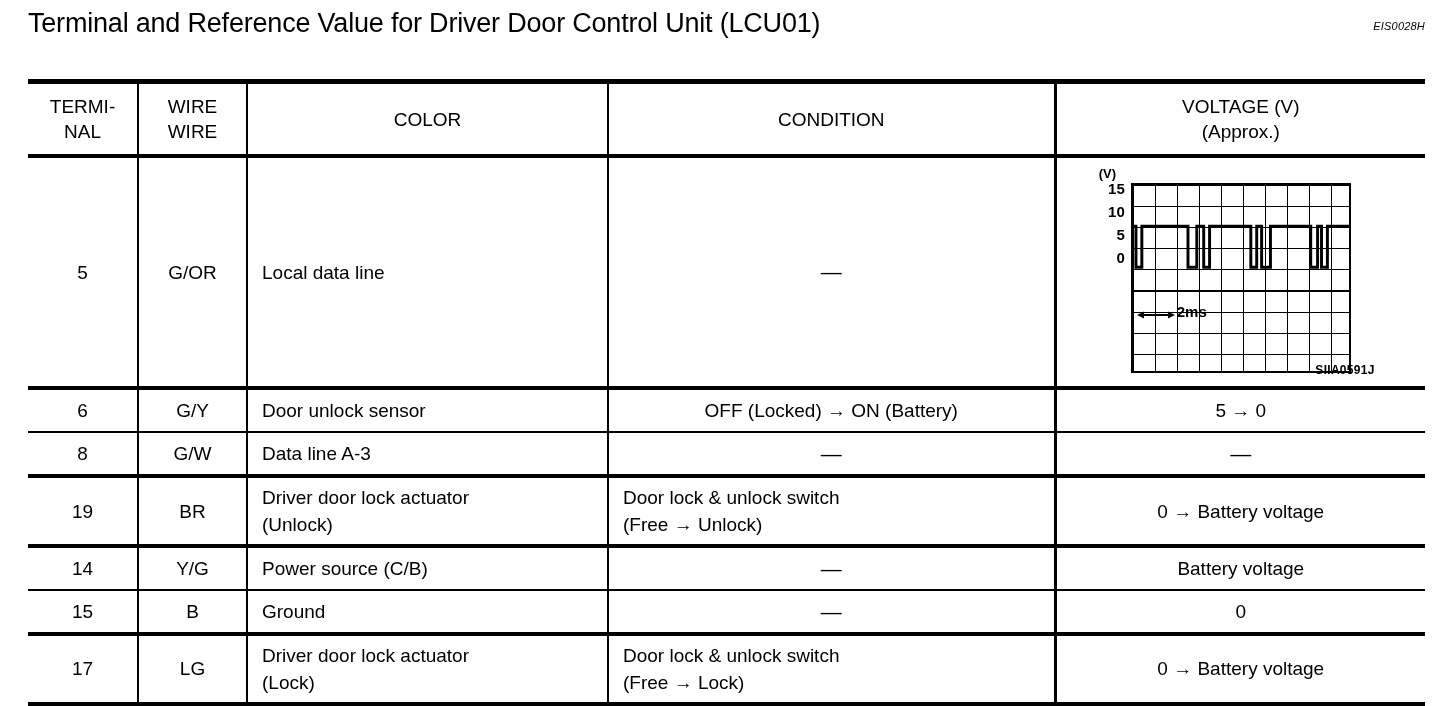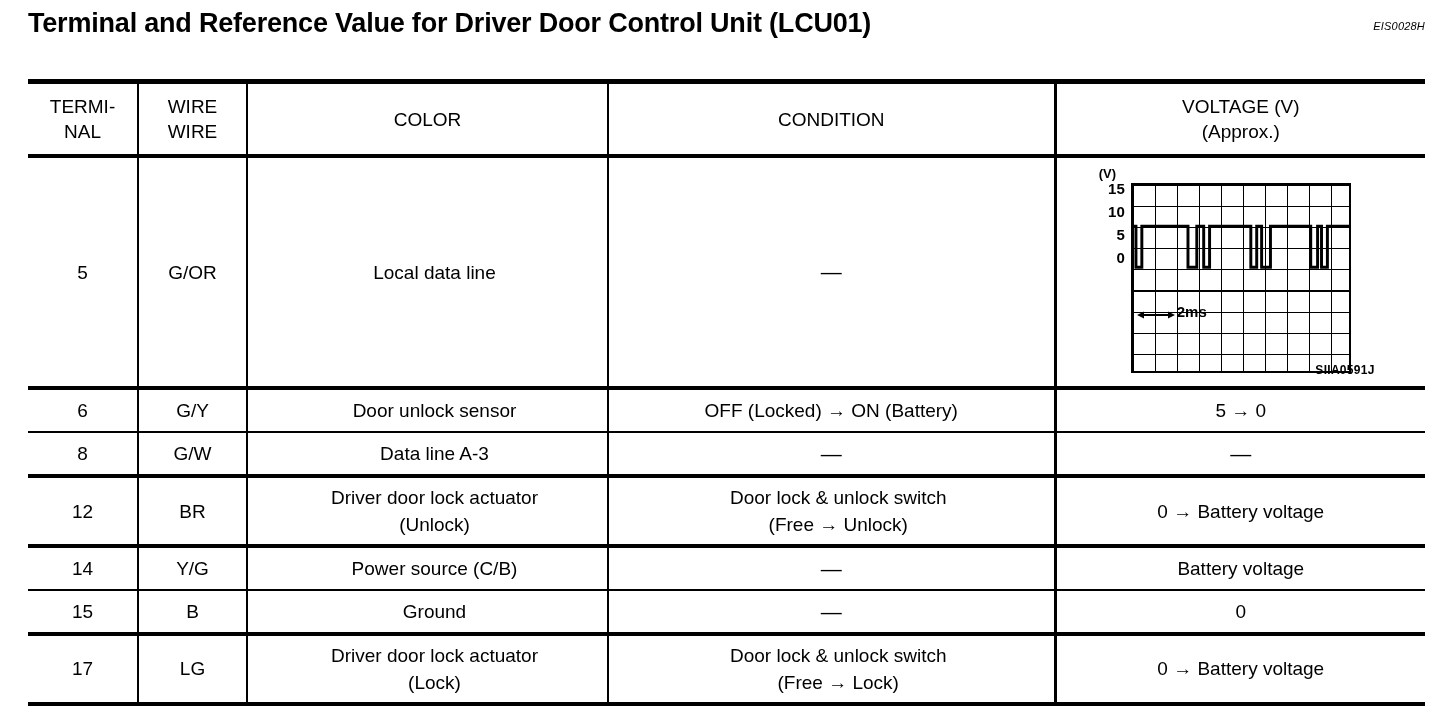--- a/index.html
+++ b/index.html
@@ -27,21 +27,21 @@
     left: 28px;
     top: 4px;
     width: 1397px;
     height: 42px;
   }
   .doc-title {
     position: absolute;
     left: 0;
     top: 0;
     font-size: 27px;
-    font-weight: bold;
+    font-weight: normal;
     letter-spacing: -0.2px;
     white-space: nowrap;
     line-height: 38px;
   }
   .doc-code {
     position: absolute;
     right: 0;
     top: 16px;
     font-size: 11px;
     font-style: italic;
@@ -92,21 +92,21 @@
     line-height: 25px;
     height: 70px;
     padding: 4px 0;
   }
 
   .cell {
     font-size: 19px;
     line-height: 27px;
   }
   .cell.ctr { text-align: center; }
-  .cell.lft { text-align: center; padding-left: 14px; }
+  .cell.lft { text-align: left; padding-left: 14px; }
 
   .r-tall   { height: 232px; }
   .r-std    { height: 44px; }
   .r-double { height: 70px; }
 
   .dash { font-size: 21px; letter-spacing: 0; }
 
   
   .scope-box {
     position: relative;
@@ -287,21 +287,21 @@
           <td class="cell lft rule-thin vsep">Data line A-3</td>
           <td class="cell ctr rule-thin vsep-thick">
             <span class="dash">—</span>
           </td>
           <td class="cell ctr rule-thin">
             <span class="dash">—</span>
           </td>
         </tr>
 
         <tr class="r-double">
-          <td class="cell ctr rule-thick vsep">12</td>
+          <td class="cell ctr rule-thick vsep">19</td>
           <td class="cell ctr rule-thick vsep">BR</td>
           <td class="cell lft rule-thick vsep">
             <div>Driver door lock actuator</div>
             <div>(Unlock)</div>
           </td>
           <td class="cell lft rule-thick vsep-thick">
             <div>Door lock &amp; unlock switch</div>
             <div>(Free → Unlock)</div>
           </td>
           <td class="cell ctr rule-thick">0 → Battery voltage</td>

